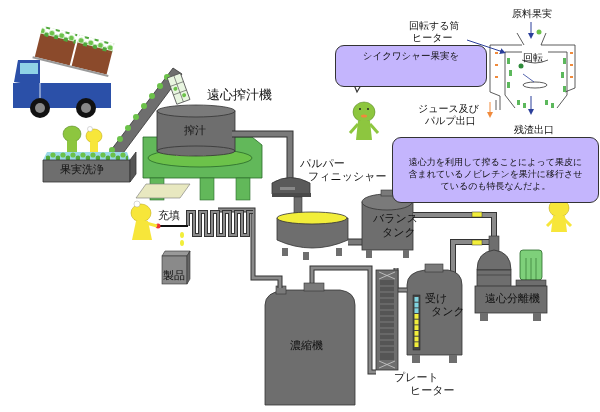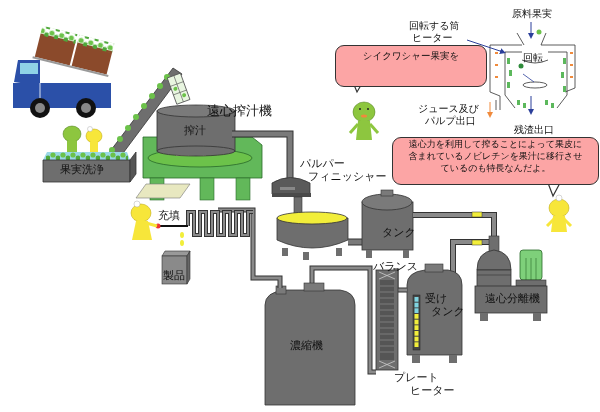--- a/index.html
+++ b/index.html
@@ -2,22 +2,22 @@
 <html><head>
 <meta charset="utf-8">
 <style>
   html, body { margin:0; padding:0; background:#ffffff; }
   body { width:600px; height:412px; position:relative; overflow:hidden;
          font-family:"DejaVu Sans", sans-serif; }
   #stage { position:absolute; left:0; top:0; width:600px; height:412px; }
   .lbl { position:absolute; font-family:"DejaVu Sans", sans-serif; color:#111; white-space:nowrap; line-height:1.15; }
   .lbl.sm { font-size:10px; }
   .lbl.md { font-size:11px; }
-  .lbl.lg { font-size:13px;margin-top:16px; }
-  .bubble { position:absolute; background:#fca5a5; border:1.2px solid #333; border-radius:9px;
+  .lbl.lg { font-size:13px; }
+  .bubble { position:absolute; background:#c4b5fd; border:1.2px solid #333; border-radius:9px;
             font-size:9.5px; line-height:1.35; text-align:center; color:#111; }
   .bubble div { white-space:nowrap; }
 </style>
 </head>
 <body>
 
 <div id="stage">
 <svg width="600" height="412" viewBox="0 0 600 412" xmlns="http://www.w3.org/2000/svg" style="position:absolute;left:0;top:0">
   <defs>
     <pattern id="fruitpat" width="10" height="8" patternUnits="userSpaceOnUse">
@@ -287,32 +287,32 @@
   <line x1="534" y1="82" x2="523" y2="74" stroke="#2b3f9a" stroke-width="0.8"></line>
   <path d="M522,60 Q535,66 548,60" fill="none" stroke="#333" stroke-width="0.8"></path>
 
   <path d="M352,80 L357,92 L364,80" fill="#fff" stroke="#333" stroke-width="1.2"></path>
   <path d="M548,183 L553,196 L560,183" fill="#fff" stroke="#333" stroke-width="1.2"></path>
 </svg>
 
 <div class="bubble" style="left:335px; top:45px; width:150px; height:36px; padding-top:4px;">
   <div>シイクワシャー果実を</div>
 </div>
-<div class="bubble" style="left:392px; top:137px; width:205px; height:46px; padding-top:0; font-size:9px;">
+<div class="bubble" style="left:392px; top:137px; width:205px; height:46px; padding-top:18px; font-size:9px;">
   <div>遠心力を利用して搾ることによって果皮に</div>
   <div>含まれているノビレチンを果汁に移行させ</div>
   <div>ているのも特長なんだよ。</div>
 </div>
 
 <span class="lbl md" style="left:60px; top:164px; font-size:11px;">果実洗浄</span>
 <span class="lbl lg" style="left:207px; top:88px;">遠心搾汁機</span>
 <span class="lbl md" style="left:184px; top:125px;">搾汁</span>
 <span class="lbl md" style="left:300px; top:158px;">パルパー</span>
 <span class="lbl md" style="left:308px; top:171px;">フィニッシャー</span>
-<span class="lbl md" style="left:373px; top:213px;margin-top:48px;">バランス</span>
+<span class="lbl md" style="left:373px; top:213px;">バランス</span>
 <span class="lbl md" style="left:382px; top:227px;">タンク</span>
 <span class="lbl md" style="left:485px; top:293px;">遠心分離機</span>
 <span class="lbl md" style="left:425px; top:293px;">受け</span>
 <span class="lbl md" style="left:431px; top:306px;">タンク</span>
 <span class="lbl md" style="left:290px; top:340px;">濃縮機</span>
 <span class="lbl md" style="left:394px; top:372px;text-align:center;">プレート</span>
 <span class="lbl md" style="left:410px; top:385px;">ヒーター</span>
 <span class="lbl md" style="left:158px; top:210px;">充填</span>
 <span class="lbl md" style="left:163px; top:270px;">製品</span>
 

